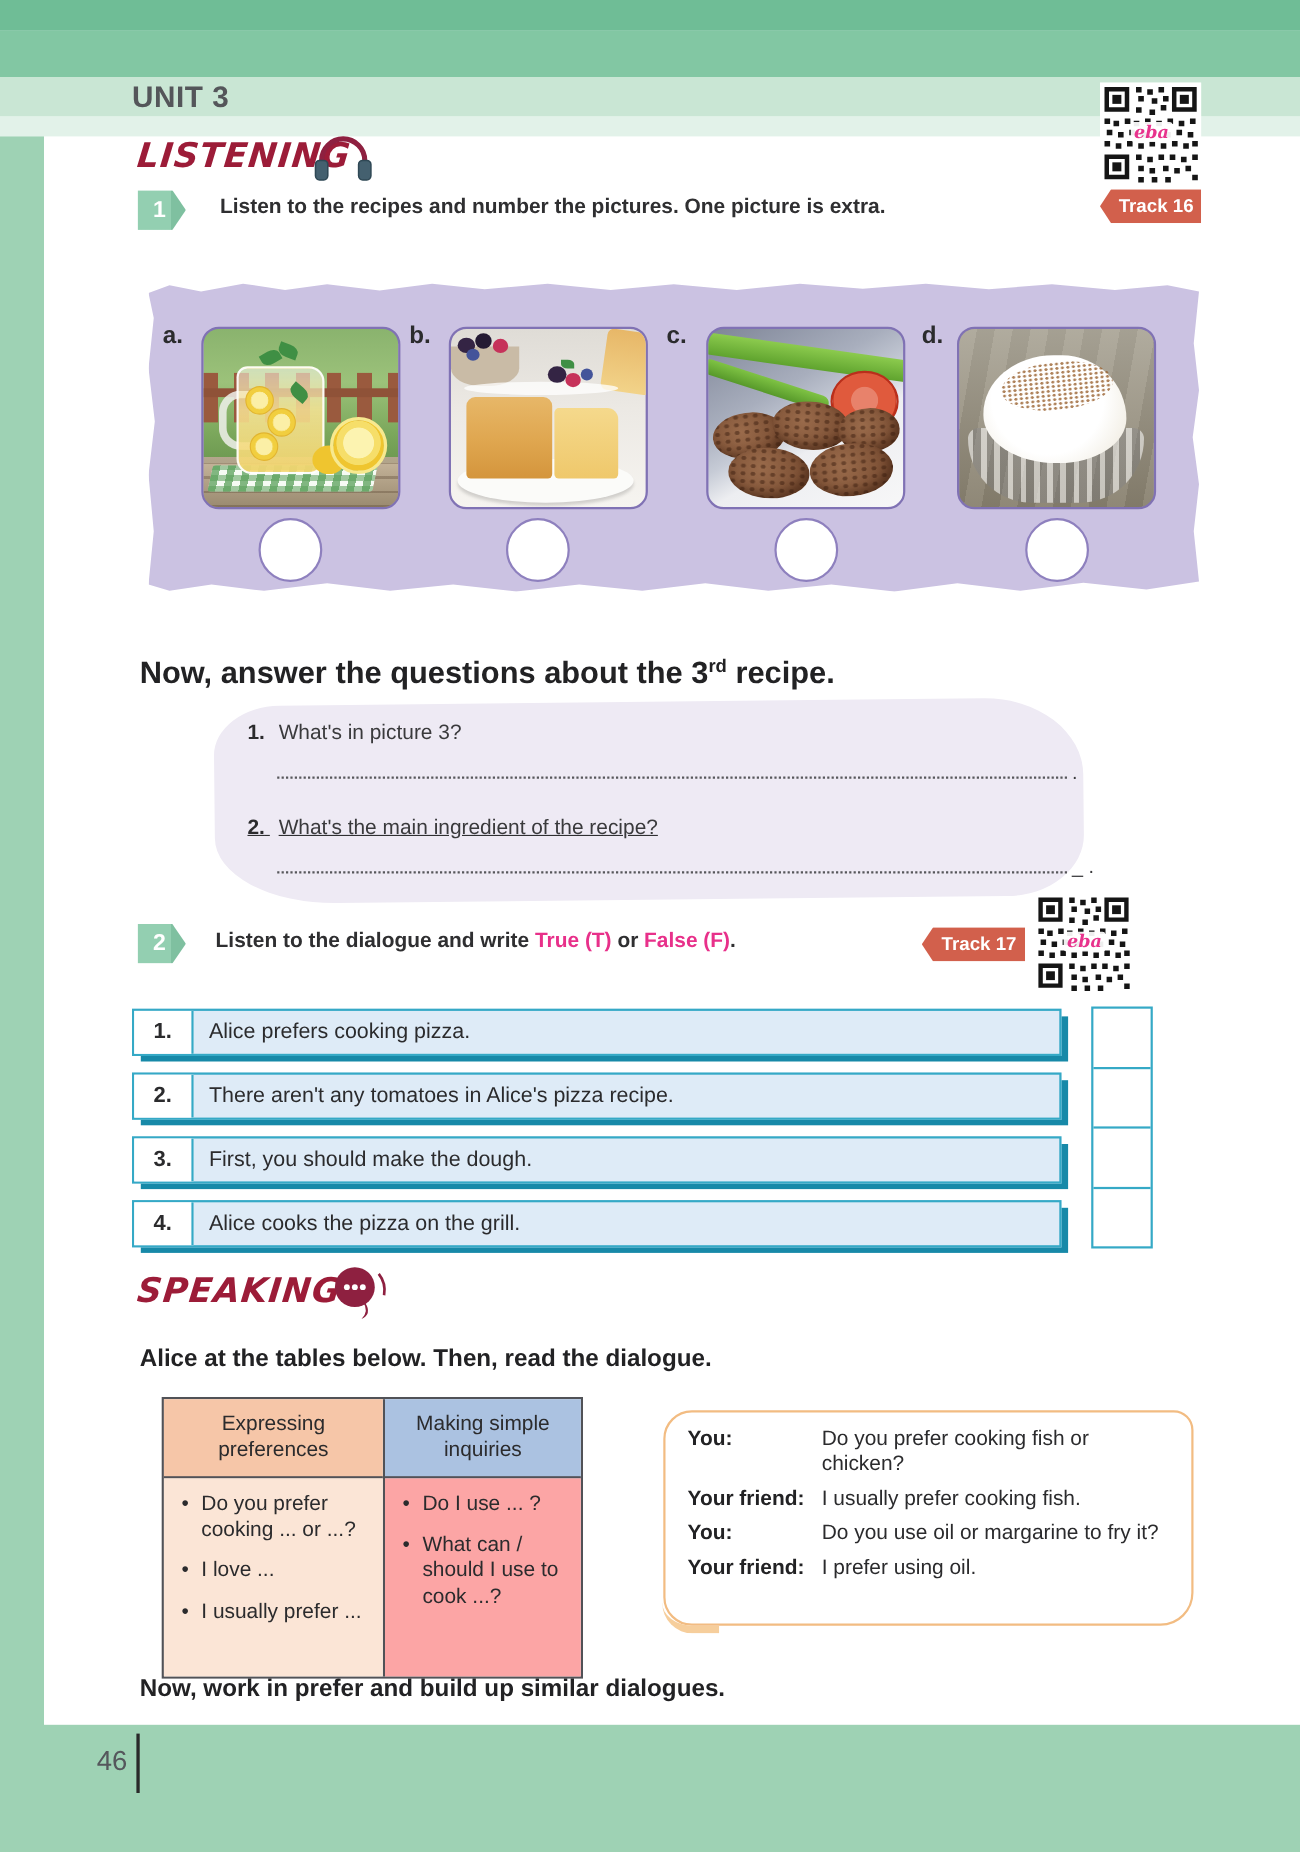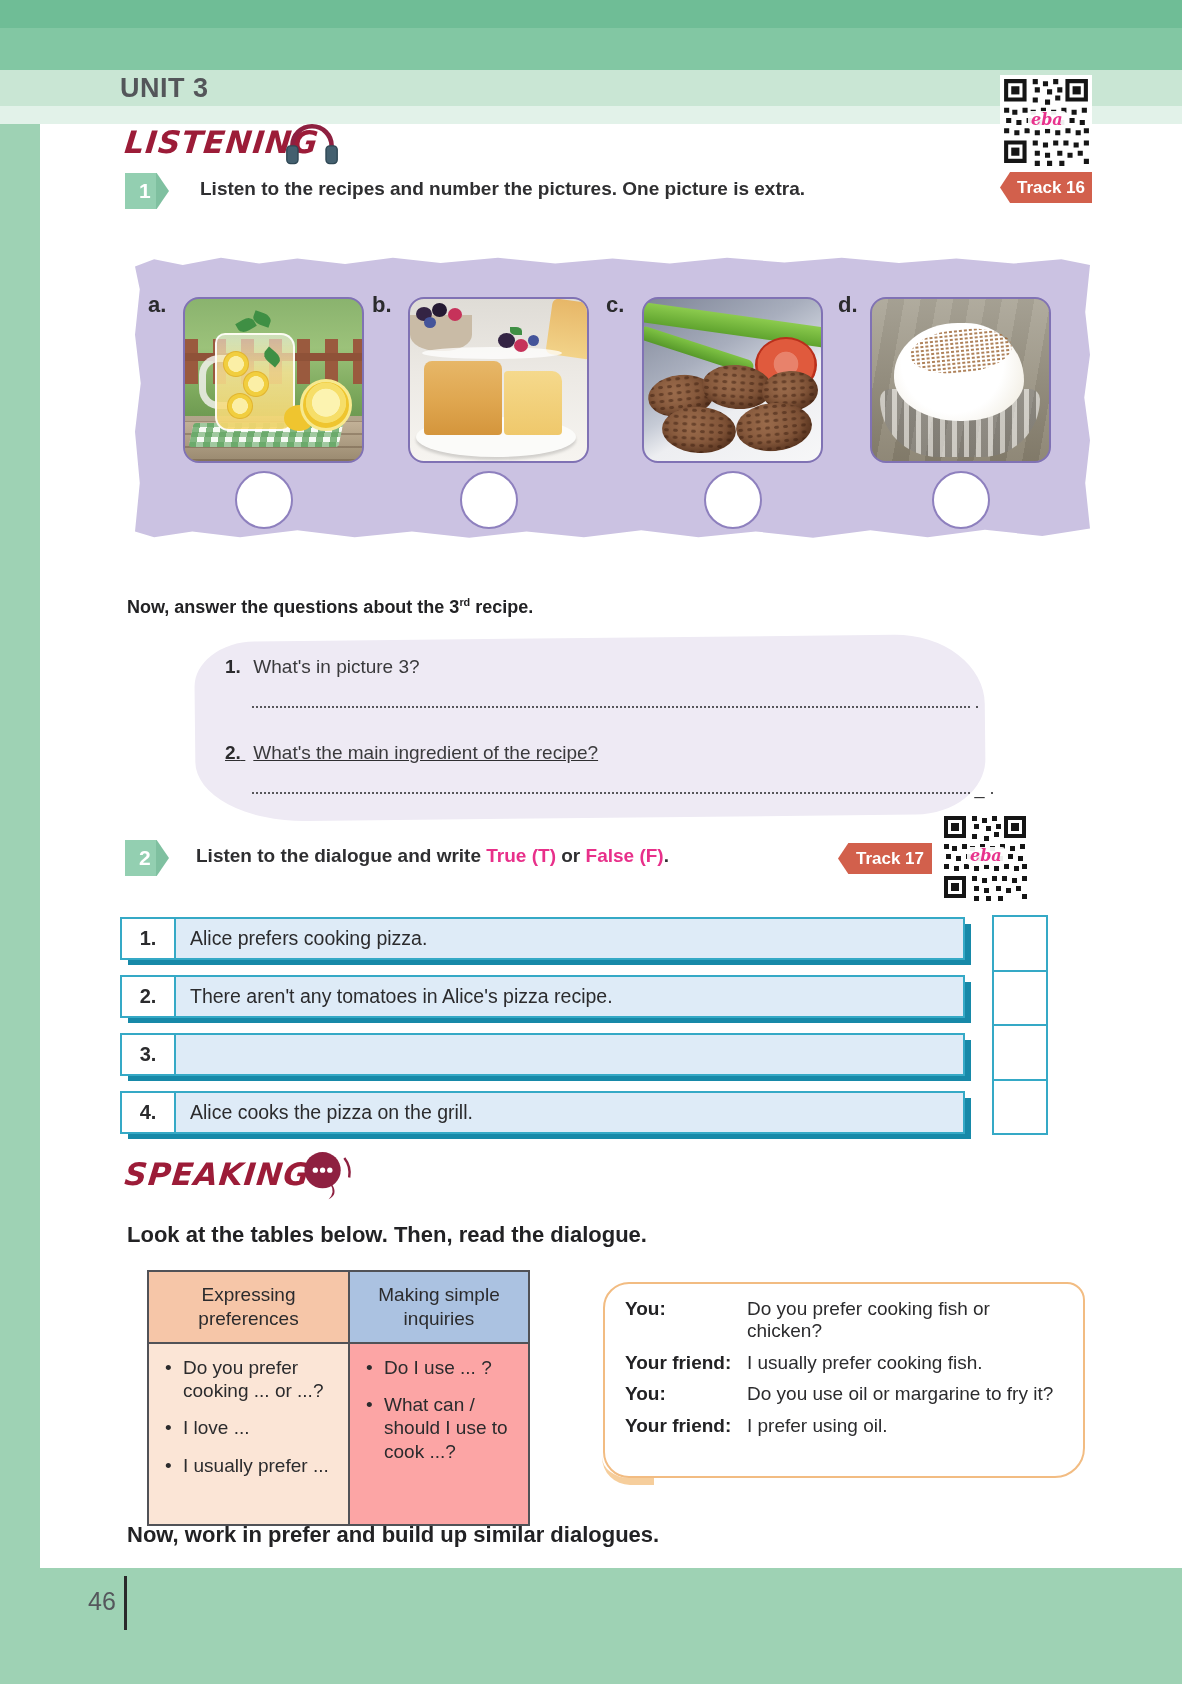--- a/index.html
+++ b/index.html
@@ -96,21 +96,21 @@
   .pD-light{left:0;top:0;width:100%;height:100%;background:linear-gradient(180deg,rgba(210,210,205,.4),rgba(110,105,95,.25));}
   .pD-bowl{left:8px;bottom:4px;width:160px;height:68px;border-radius:12px 12px 70px 70px;
     background:linear-gradient(180deg,rgba(220,225,232,.95),rgba(150,155,165,.95));
     background-image:repeating-linear-gradient(90deg,rgba(255,255,255,.55) 0 5px,rgba(120,125,140,.25) 5px 12px);}
   .pD-pud{left:22px;top:24px;width:130px;height:98px;border-radius:50% 46% 48% 52%/55% 60% 42% 45%;
     background:radial-gradient(circle at 45% 40%,#ffffff 0 55%,#f2eee4 85%,#e7e1d2 100%);}
   .pD-cin{left:38px;top:30px;width:102px;height:44px;border-radius:50%;opacity:.8;transform:rotate(-6deg);
     background-image:radial-gradient(#9a6230 1.2px,transparent 1.7px);background-size:5px 4px;}
 
   
-  .followup{font-size:18px;font-weight:bold;color:#222224;}
+  .followup{font-size:28px;font-weight:bold;color:#222224;}
   .followup sup{font-size:60%;vertical-align:super;}
   .wash{left:195px;top:638px;width:790px;height:180px;background:#eeeaf4;
         border-radius:60px 90px 70px 110px/45px 70px 55px 60px;transform:rotate(-.6deg);}
   .q-num{font-weight:bold;font-size:19px;color:#2b2b2d;}
   .q-text{font-size:19px;color:#3a3a3c;}
   .dotline{display:inline-block;width:718px;border-bottom:2px dotted #57575b;height:14px;}
   .line-end{font-size:18px;color:#3a3a3c;}
 
   
   .tf-row{position:absolute;left:120px;width:845px;height:43px;display:flex;background:#deebf7;
@@ -289,20 +289,21 @@
   <div class="tf-row" style="top:917px;">
     <div class="tf-num">1.</div>
     <div class="tf-text">Alice prefers cooking pizza.</div>
   </div>
   <div class="tf-row" style="top:975px;">
     <div class="tf-num">2.</div>
     <div class="tf-text">There aren't any tomatoes in Alice's pizza recipe.</div>
   </div>
   <div class="tf-row" style="top:1033px;">
     <div class="tf-num">3.</div>
+    <div class="tf-text">First, you should make the dough.</div>
   </div>
   <div class="tf-row" style="top:1091px;">
     <div class="tf-num">4.</div>
     <div class="tf-text">Alice cooks the pizza on the grill.</div>
   </div>
   <div class="abs tf-answers">
     <div class="tf-cell"></div>
     <div class="tf-cell"></div>
     <div class="tf-cell"></div>
     <div class="tf-cell"></div>
@@ -310,21 +311,21 @@
 
   <div class="abs marker-title" style="left:125px;top:1156px;">SPEAKING</div>
   <svg class="abs" style="left:296px;top:1146px;" width="58" height="58" viewBox="0 0 48 48">
     <path d="M40,10 A20,20 0 0 1 44,26" fill="none" stroke="#8e2040" stroke-width="2"></path>
     <circle cx="22" cy="20" r="15" fill="#8e2040"></circle>
     <path d="M30,32 Q35,40 27,44 Q33,38 28,31 Z" fill="#8e2040"></path>
     <circle cx="16" cy="20" r="2.2" fill="#fff"></circle>
       <circle cx="22" cy="20" r="2.2" fill="#fff"></circle>
       <circle cx="28" cy="20" r="2.2" fill="#fff"></circle>
   </svg>
-  <div class="abs sp-instr" style="left:127px;top:1222px;">Look at the tables below. Then, read the dialogue.</div>
+  <div class="abs sp-instr" style="left:127px;top:1222px;">Alice at the tables below. Then, read the dialogue.</div>
 
   <div class="abs sp-tables">
     <div class="sp-col colL">
       <div class="sp-head headL">Expressing preferences</div>
       <ul class="sp-body bodyL">
         <li>Do you prefer cooking ... or ...?</li>
         <li>I love ...</li>
         <li>I usually prefer ...</li>
       </ul>
     </div>

